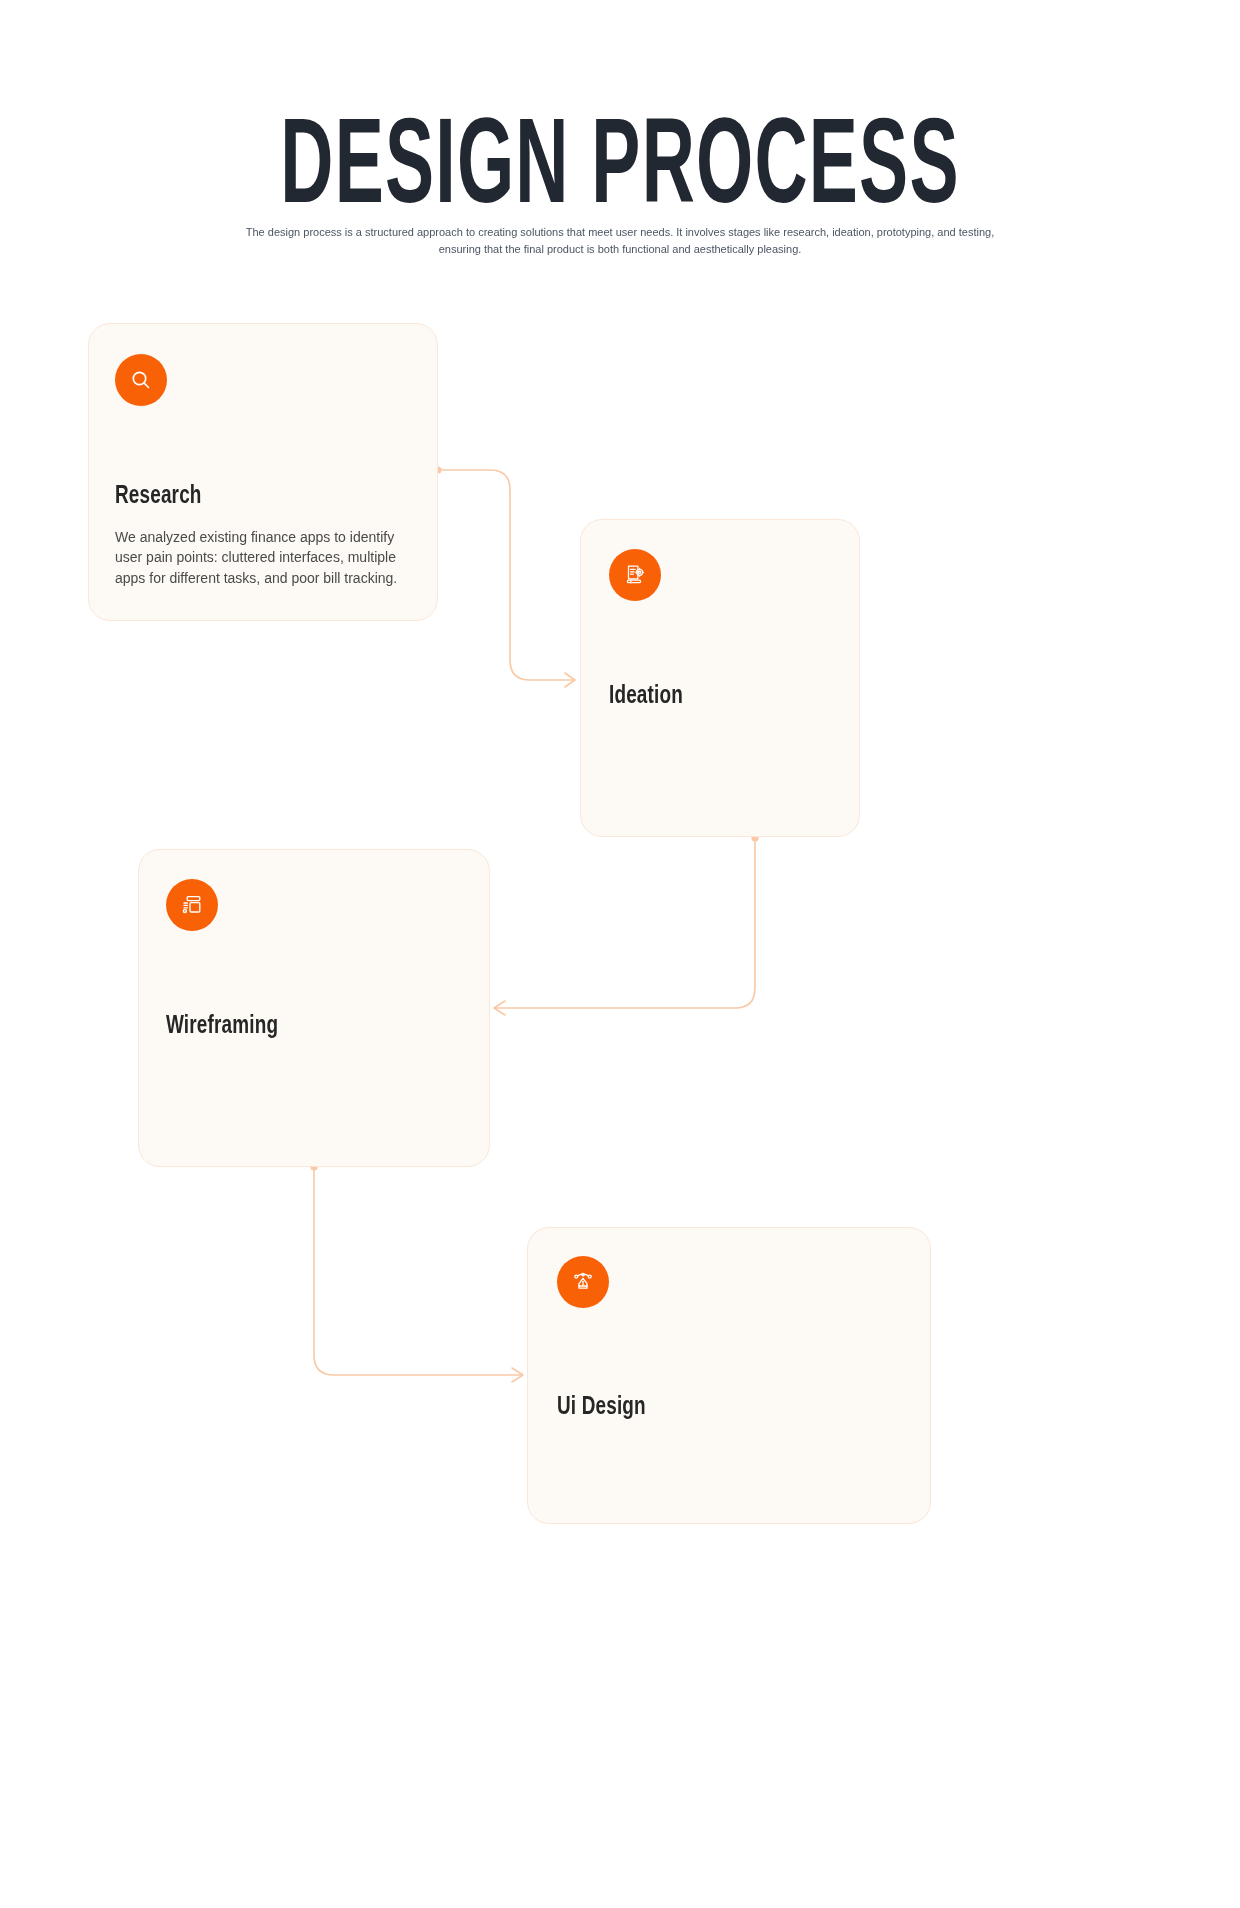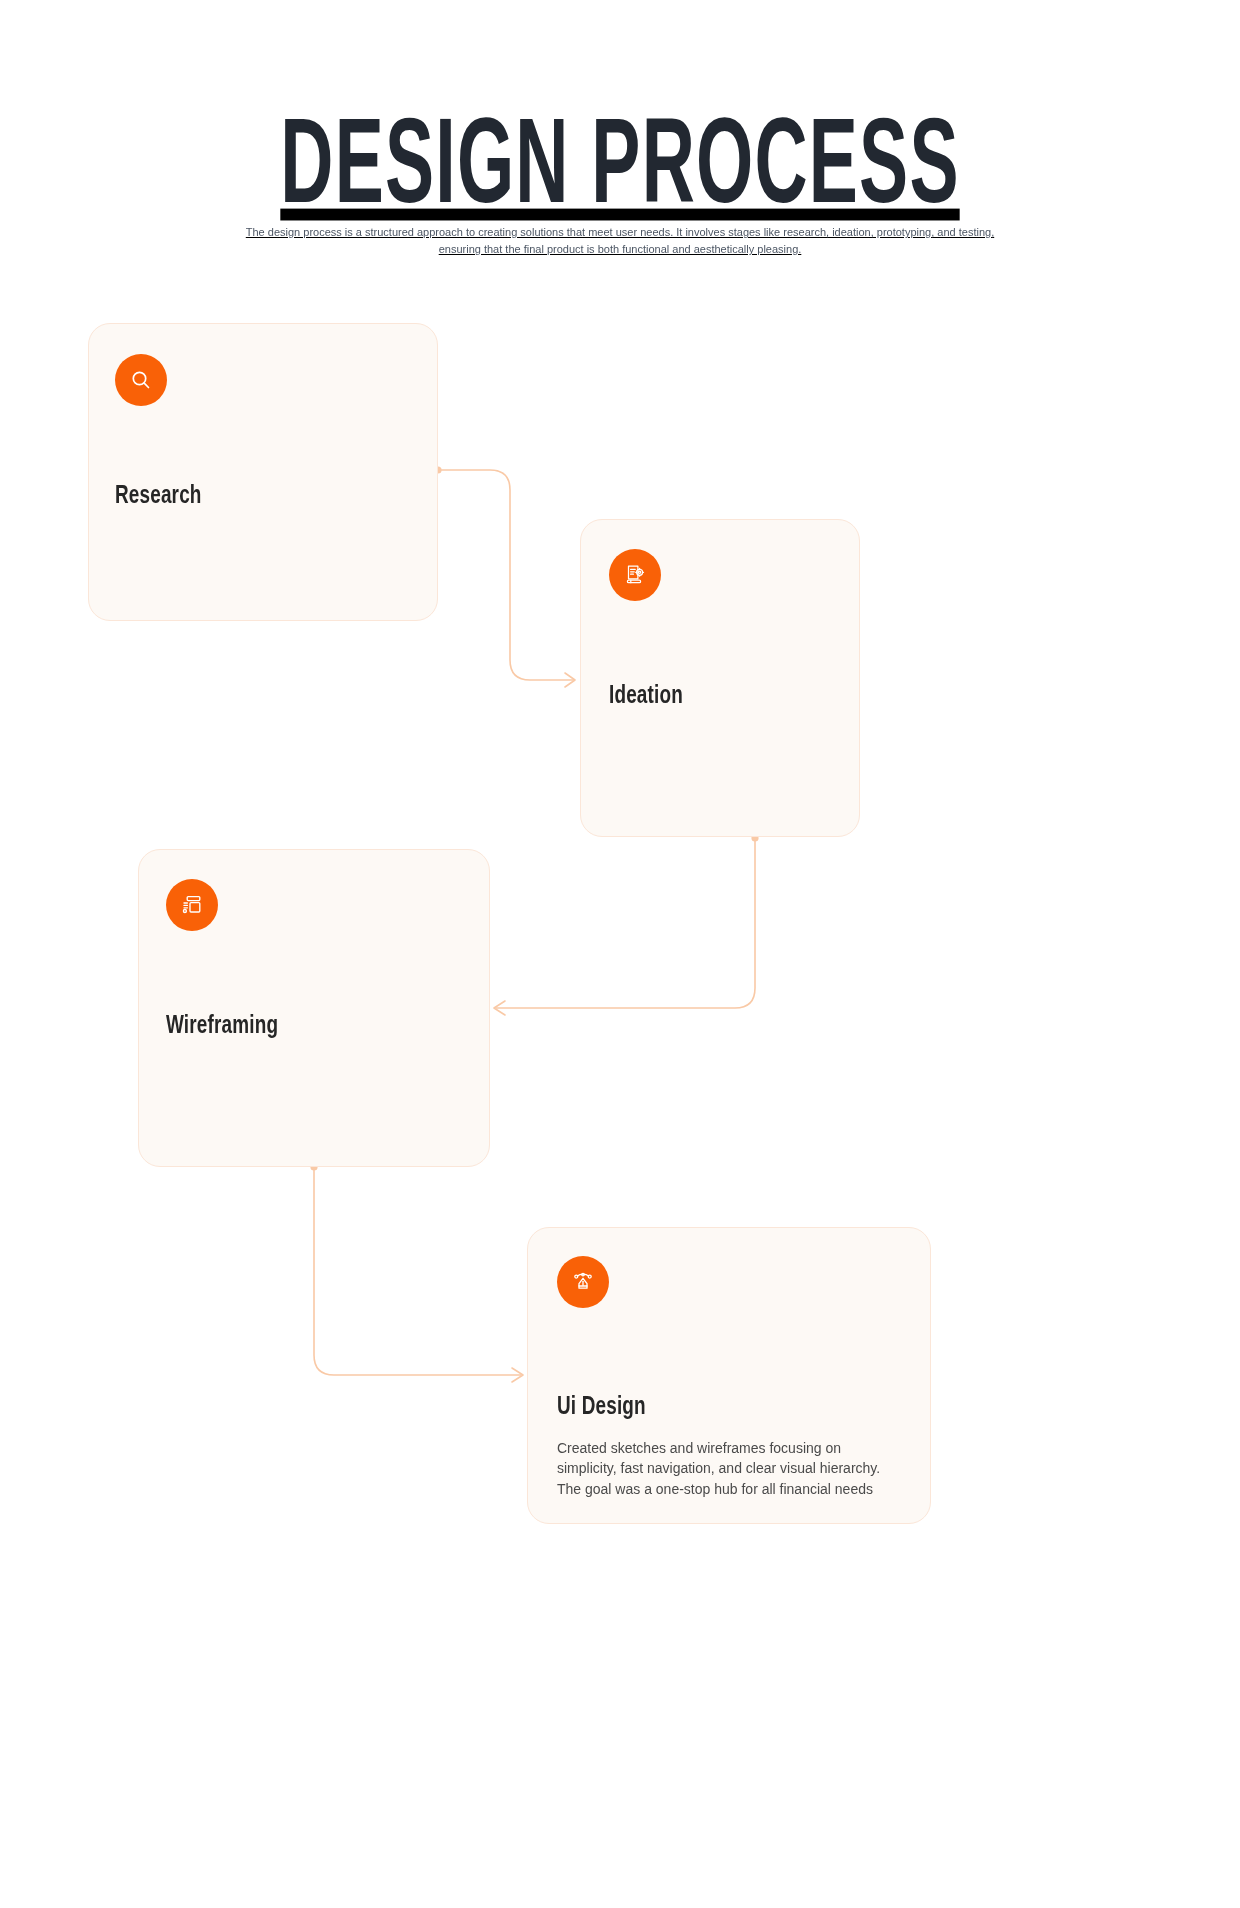--- a/index.html
+++ b/index.html
@@ -19,21 +19,20 @@
     background: #ffffff;
   }
 
   
   .header {
     position: absolute;
     top: 0;
     left: 0;
     width: 1240px;
     text-align: center;
-    text-decoration: underline;
   }
 
   .page-title {
     margin-top: 103px;
     font-family: "Liberation Sans Narrow", "Liberation Sans", sans-serif;
     font-weight: 700;
     font-size: 92px;
     line-height: 0.95;
     letter-spacing: 1.5px;
     color: #222831;
@@ -159,20 +158,21 @@
   </svg>
 
   <div class="card" id="card-research">
     <div class="card-icon">
       <svg width="24" height="24" viewBox="0 0 24 24" fill="none" stroke="#ffffff" stroke-width="1.7" stroke-linecap="round">
         <circle cx="10.5" cy="10.5" r="6.2"></circle>
         <line x1="15.2" y1="15.2" x2="19.5" y2="19.5"></line>
       </svg>
     </div>
     <div class="card-title">Research</div>
+    <div class="card-body">We analyzed existing finance apps to identify user pain points: cluttered interfaces, multiple apps for different tasks, and poor bill tracking.</div>
   </div>
 
   <div class="card" id="card-ideation">
     <div class="card-icon">
       <svg width="26" height="26" viewBox="0 0 26 26" fill="none" stroke="#ffffff" stroke-width="1.25" stroke-linecap="round" stroke-linejoin="round">
         <path d="M6.5 4.2 h9.4 v12.6 h-9.4 z"></path>
         <line x1="8.6" y1="7.4" x2="13.2" y2="7.4"></line>
         <line x1="8.6" y1="9.8" x2="12.2" y2="9.8"></line>
         <line x1="8.6" y1="12.2" x2="11.4" y2="12.2"></line>
         <circle cx="17.6" cy="10.3" r="3.0"></circle>
@@ -208,16 +208,15 @@
         <path d="M7.4 7.0 C10.2 4.6 15.8 4.6 18.6 7.0"></path>
         <circle cx="6.3" cy="7.6" r="1.5"></circle>
         <circle cx="19.7" cy="7.6" r="1.5"></circle>
         <circle cx="13.0" cy="5.6" r="1.3"></circle>
         <path d="M13.0 9.3 L17.0 14.6 v4.6 h-8.0 v-4.6 z"></path>
         <path d="M13.0 12.3 v4.0"></path>
         <line x1="9.0" y1="17.0" x2="17.0" y2="17.0"></line>
       </svg>
     </div>
     <div class="card-title">Ui Design</div>
-    <div class="card-body">Created sketches and wireframes focusing on simplicity, fast navigation, and clear visual hierarchy. The goal was a one-stop hub for all financial needs</div>
   </div>
 
 </div>
 
 </body></html>

